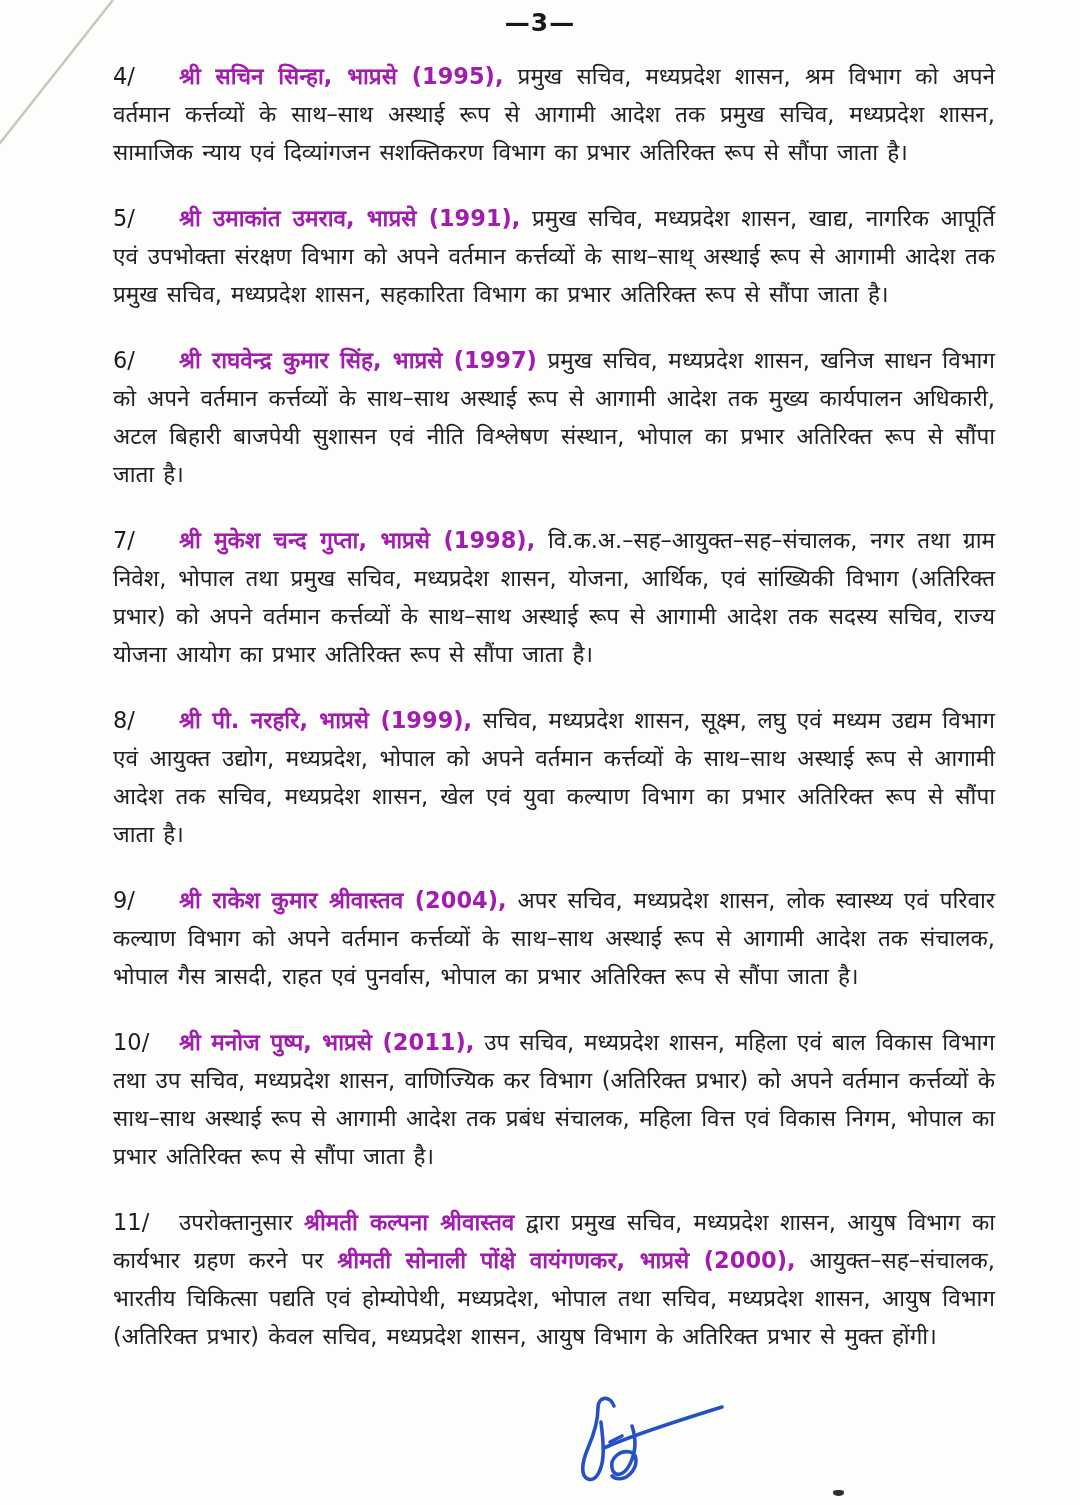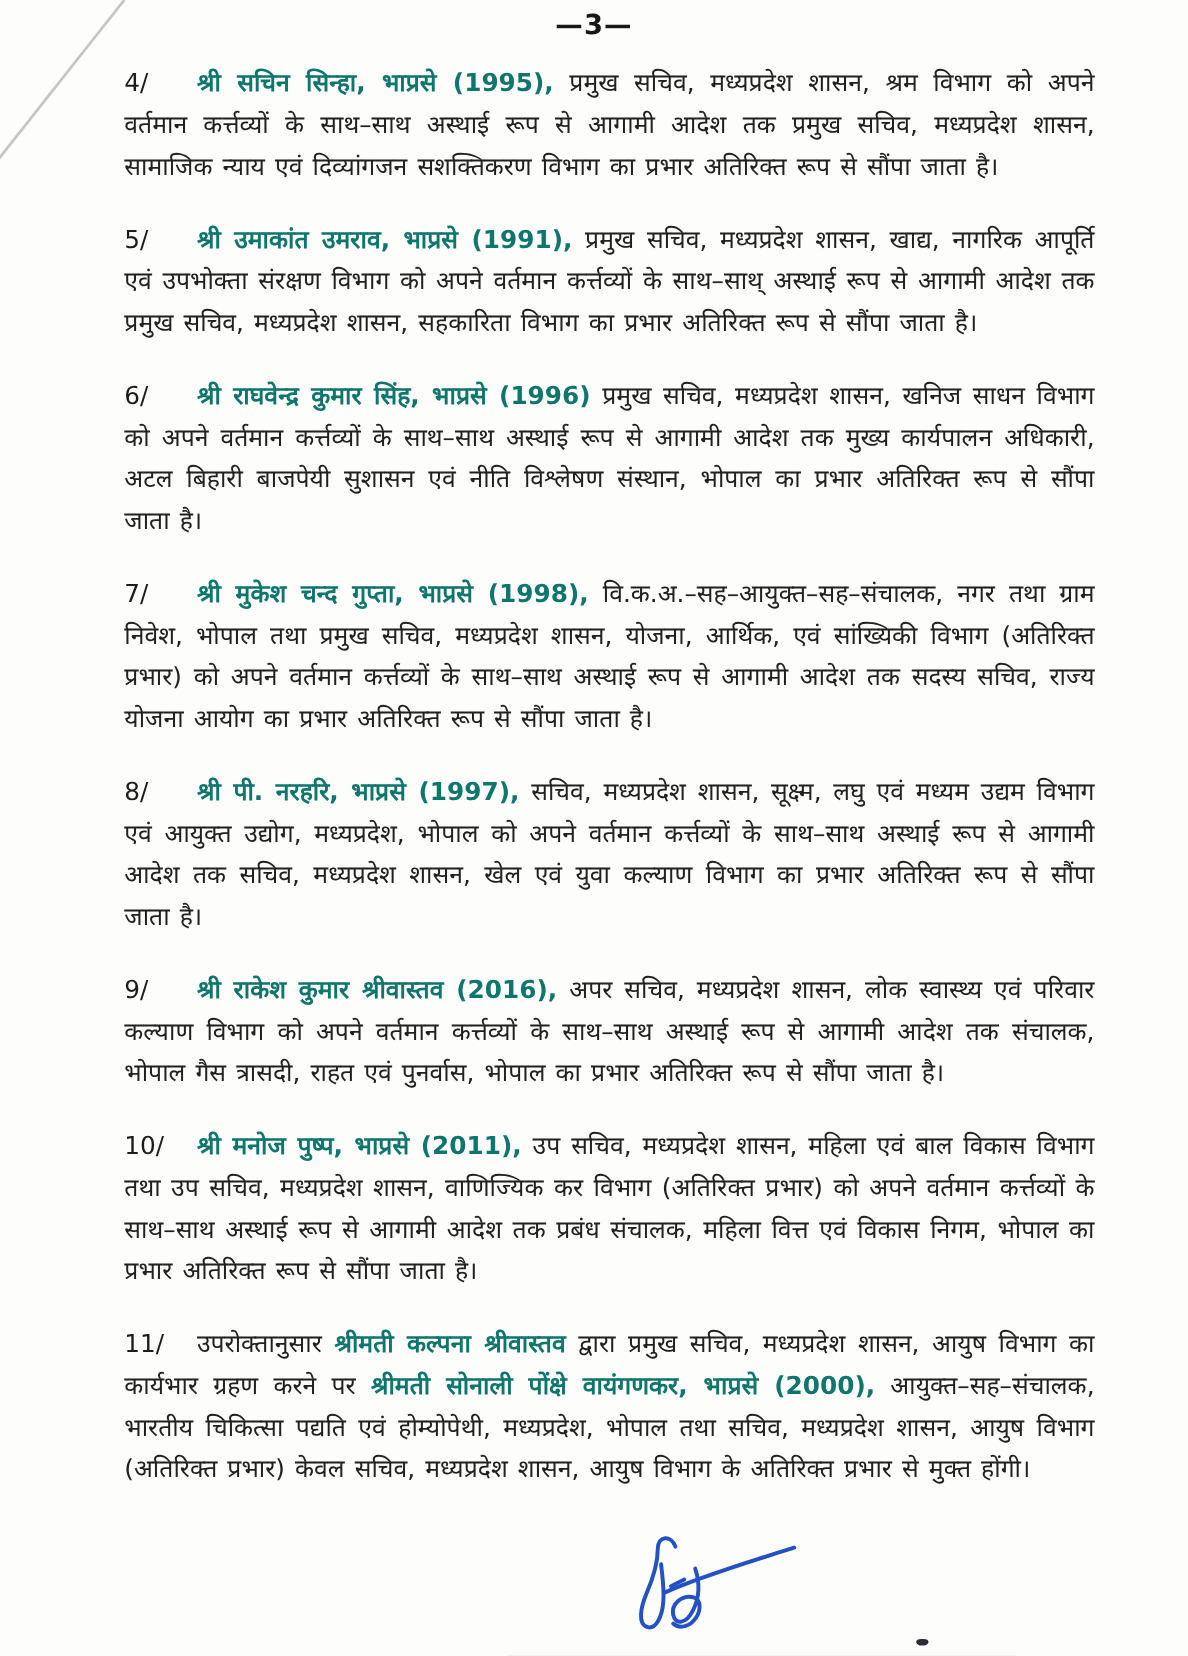--- a/index.html
+++ b/index.html
@@ -43,21 +43,21 @@
     word-spacing: 2px;
   }
   .pnum {
     display: inline-block;
     min-width: 66px;
     font-weight: 400;
     color: #1c1c1c;
   }
   .seg-bold {
     font-weight: 700;
-    color: #0f766e;
+    color: #a21caf;
   }
   .scan-line-svg {
     position: absolute;
     top: 0;
     left: 0;
     pointer-events: none;
   }
   .signature-svg {
     position: absolute;
     left: 570px;
@@ -80,24 +80,24 @@
 
   <svg class="scan-line-svg" width="130" height="160">
     <line x1="113" y1="0" x2="-4" y2="148" stroke="#c6c6c3" stroke-width="2.5"></line>
   </svg>
 
   <div class="page-number">—3—</div>
 
   <div class="doc-body">
       <div class="para"><span class="pnum">4/</span><span class="seg-bold">श्री सचिन सिन्हा, भाप्रसे (1995),</span><span class="seg"> प्रमुख सचिव, मध्यप्रदेश शासन, श्रम विभाग को अपने वर्तमान कर्त्तव्यों के साथ–साथ अस्थाई रूप से आगामी आदेश तक प्रमुख सचिव, मध्यप्रदेश शासन, सामाजिक न्याय एवं दिव्यांगजन सशक्तिकरण विभाग का प्रभार अतिरिक्त रूप से सौंपा जाता है।</span></div>
       <div class="para"><span class="pnum">5/</span><span class="seg-bold">श्री उमाकांत उमराव, भाप्रसे (1991),</span><span class="seg"> प्रमुख सचिव, मध्यप्रदेश शासन, खाद्य, नागरिक आपूर्ति एवं उपभोक्ता संरक्षण विभाग को अपने वर्तमान कर्त्तव्यों के साथ–साथ् अस्थाई रूप से आगामी आदेश तक प्रमुख सचिव, मध्यप्रदेश शासन, सहकारिता विभाग का प्रभार अतिरिक्त रूप से सौंपा जाता है।</span></div>
-      <div class="para"><span class="pnum">6/</span><span class="seg-bold">श्री राघवेन्द्र कुमार सिंह, भाप्रसे (1996)</span><span class="seg"> प्रमुख सचिव, मध्यप्रदेश शासन, खनिज साधन विभाग को अपने वर्तमान कर्त्तव्यों के साथ–साथ अस्थाई रूप से आगामी आदेश तक मुख्य कार्यपालन अधिकारी, अटल बिहारी बाजपेयी सुशासन एवं नीति विश्लेषण संस्थान, भोपाल का प्रभार अतिरिक्त रूप से सौंपा जाता है।</span></div>
+      <div class="para"><span class="pnum">6/</span><span class="seg-bold">श्री राघवेन्द्र कुमार सिंह, भाप्रसे (1997)</span><span class="seg"> प्रमुख सचिव, मध्यप्रदेश शासन, खनिज साधन विभाग को अपने वर्तमान कर्त्तव्यों के साथ–साथ अस्थाई रूप से आगामी आदेश तक मुख्य कार्यपालन अधिकारी, अटल बिहारी बाजपेयी सुशासन एवं नीति विश्लेषण संस्थान, भोपाल का प्रभार अतिरिक्त रूप से सौंपा जाता है।</span></div>
       <div class="para"><span class="pnum">7/</span><span class="seg-bold">श्री मुकेश चन्द गुप्ता, भाप्रसे (1998),</span><span class="seg"> वि.क.अ.–सह–आयुक्त–सह–संचालक, नगर तथा ग्राम निवेश, भोपाल तथा प्रमुख सचिव, मध्यप्रदेश शासन, योजना, आर्थिक, एवं सांख्यिकी विभाग (अतिरिक्त प्रभार) को अपने वर्तमान कर्त्तव्यों के साथ–साथ अस्थाई रूप से आगामी आदेश तक सदस्य सचिव, राज्य योजना आयोग का प्रभार अतिरिक्त रूप से सौंपा जाता है।</span></div>
-      <div class="para"><span class="pnum">8/</span><span class="seg-bold">श्री पी. नरहरि, भाप्रसे (1997),</span><span class="seg"> सचिव, मध्यप्रदेश शासन, सूक्ष्म, लघु एवं मध्यम उद्यम विभाग एवं आयुक्त उद्योग, मध्यप्रदेश, भोपाल को अपने वर्तमान कर्त्तव्यों के साथ–साथ अस्थाई रूप से आगामी आदेश तक सचिव, मध्यप्रदेश शासन, खेल एवं युवा कल्याण विभाग का प्रभार अतिरिक्त रूप से सौंपा जाता है।</span></div>
-      <div class="para"><span class="pnum">9/</span><span class="seg-bold">श्री राकेश कुमार श्रीवास्तव (2016),</span><span class="seg"> अपर सचिव, मध्यप्रदेश शासन, लोक स्वास्थ्य एवं परिवार कल्याण विभाग को अपने वर्तमान कर्त्तव्यों के साथ–साथ अस्थाई रूप से आगामी आदेश तक संचालक, भोपाल गैस त्रासदी, राहत एवं पुनर्वास, भोपाल का प्रभार अतिरिक्त रूप से सौंपा जाता है।</span></div>
+      <div class="para"><span class="pnum">8/</span><span class="seg-bold">श्री पी. नरहरि, भाप्रसे (1999),</span><span class="seg"> सचिव, मध्यप्रदेश शासन, सूक्ष्म, लघु एवं मध्यम उद्यम विभाग एवं आयुक्त उद्योग, मध्यप्रदेश, भोपाल को अपने वर्तमान कर्त्तव्यों के साथ–साथ अस्थाई रूप से आगामी आदेश तक सचिव, मध्यप्रदेश शासन, खेल एवं युवा कल्याण विभाग का प्रभार अतिरिक्त रूप से सौंपा जाता है।</span></div>
+      <div class="para"><span class="pnum">9/</span><span class="seg-bold">श्री राकेश कुमार श्रीवास्तव (2004),</span><span class="seg"> अपर सचिव, मध्यप्रदेश शासन, लोक स्वास्थ्य एवं परिवार कल्याण विभाग को अपने वर्तमान कर्त्तव्यों के साथ–साथ अस्थाई रूप से आगामी आदेश तक संचालक, भोपाल गैस त्रासदी, राहत एवं पुनर्वास, भोपाल का प्रभार अतिरिक्त रूप से सौंपा जाता है।</span></div>
       <div class="para"><span class="pnum">10/</span><span class="seg-bold">श्री मनोज पुष्प, भाप्रसे (2011),</span><span class="seg"> उप सचिव, मध्यप्रदेश शासन, महिला एवं बाल विकास विभाग तथा उप सचिव, मध्यप्रदेश शासन, वाणिज्यिक कर विभाग (अतिरिक्त प्रभार) को अपने वर्तमान कर्त्तव्यों के साथ–साथ अस्थाई रूप से आगामी आदेश तक प्रबंध संचालक, महिला वित्त एवं विकास निगम, भोपाल का प्रभार अतिरिक्त रूप से सौंपा जाता है।</span></div>
       <div class="para"><span class="pnum">11/</span><span class="seg">उपरोक्तानुसार </span><span class="seg-bold">श्रीमती कल्पना श्रीवास्तव</span><span class="seg"> द्वारा प्रमुख सचिव, मध्यप्रदेश शासन, आयुष विभाग का कार्यभार ग्रहण करने पर </span><span class="seg-bold">श्रीमती सोनाली पोंक्षे वायंगणकर, भाप्रसे (2000),</span><span class="seg"> आयुक्त–सह–संचालक, भारतीय चिकित्सा पद्यति एवं होम्योपेथी, मध्यप्रदेश, भोपाल तथा सचिव, मध्यप्रदेश शासन, आयुष विभाग (अतिरिक्त प्रभार) केवल सचिव, मध्यप्रदेश शासन, आयुष विभाग के अतिरिक्त प्रभार से मुक्त होंगी।</span></div>
     </div>
 
   <svg class="signature-svg" width="170" height="100" viewBox="0 0 170 100">
     <g fill="none" stroke="#2452c4" stroke-width="3.6" stroke-linecap="round" stroke-linejoin="round">
       <path d="M44,14 C40,3 28,4 28,16 C28,28 24,42 18,56 C12,70 10,84 18,87 C26,90 32,78 33,64 C34,52 32,40 31,30"></path>
       <path d="M62,34 C66,46 66,60 60,72 C54,84 44,86 42,76 C40,66 50,58 60,60 C68,62 68,74 60,82 C54,88 46,88 42,84"></path>
       <path d="M34,56 C60,44 110,28 152,15"></path>
       <path d="M40,50 L52,44"></path>

